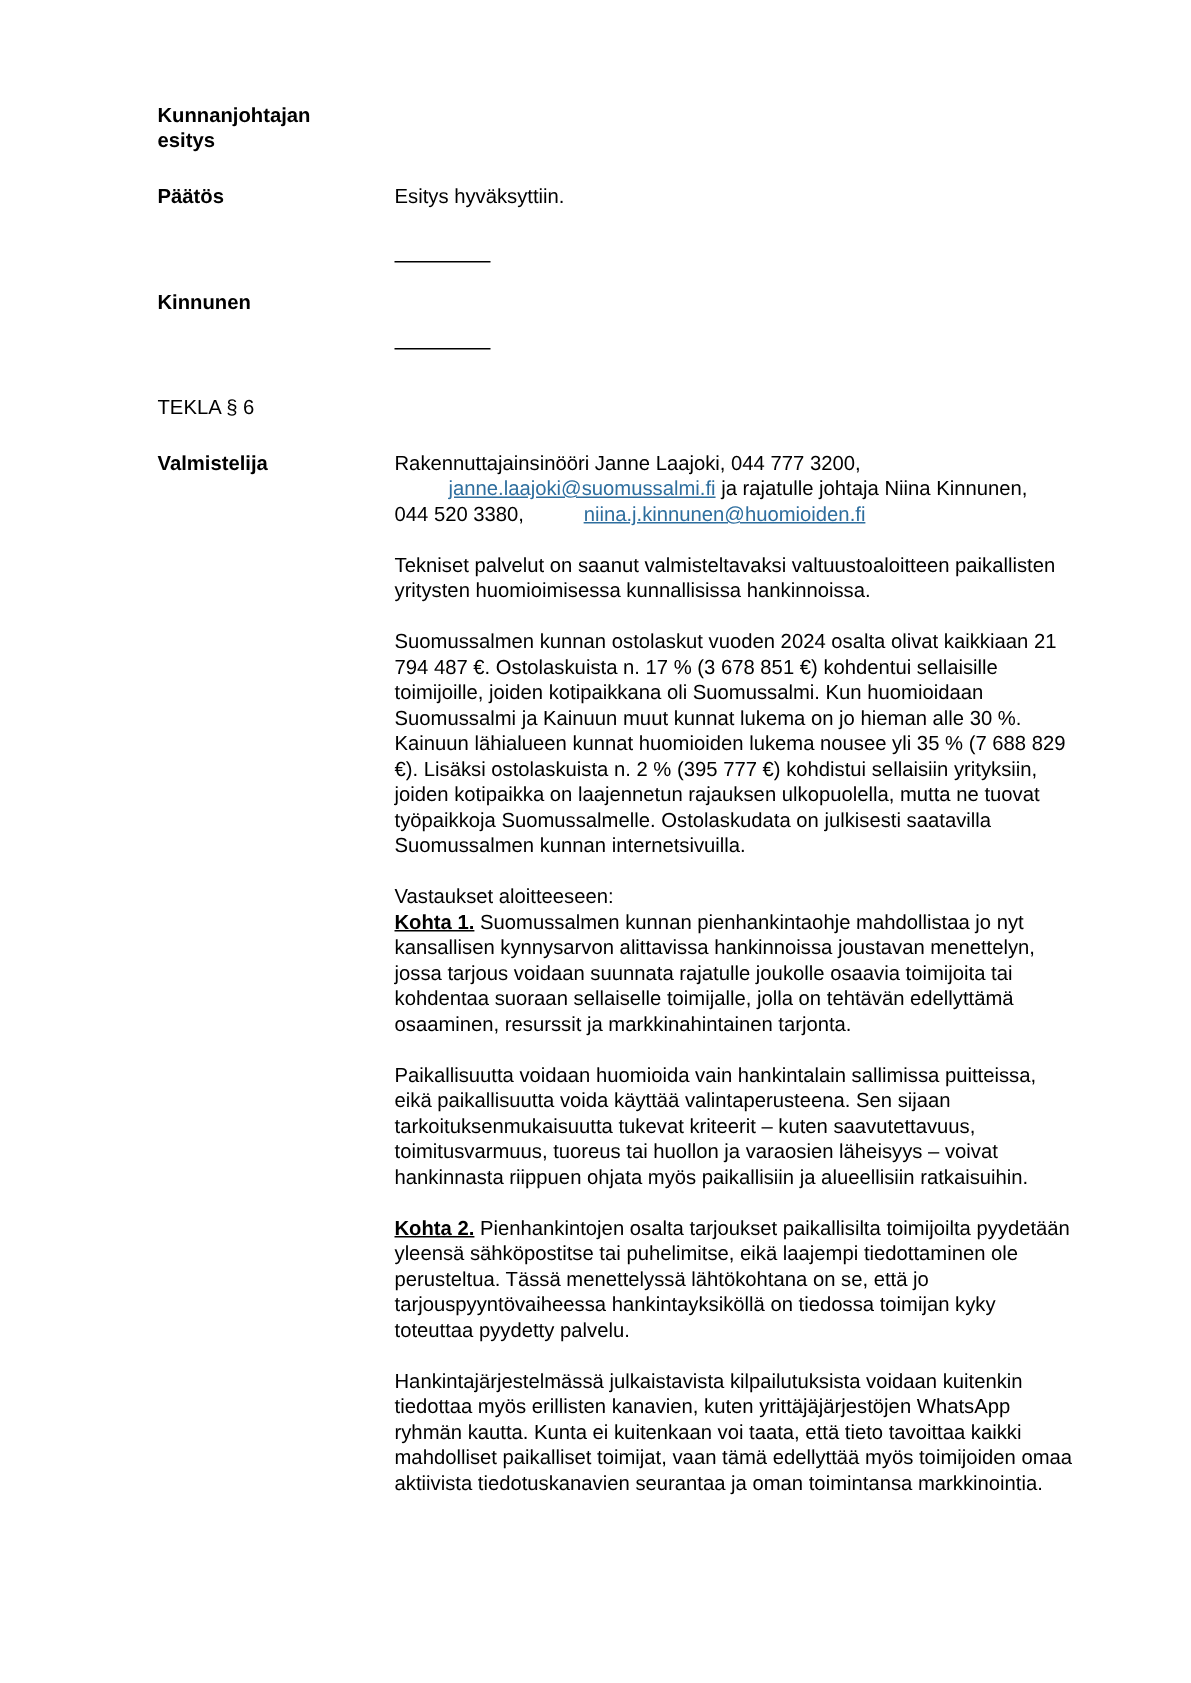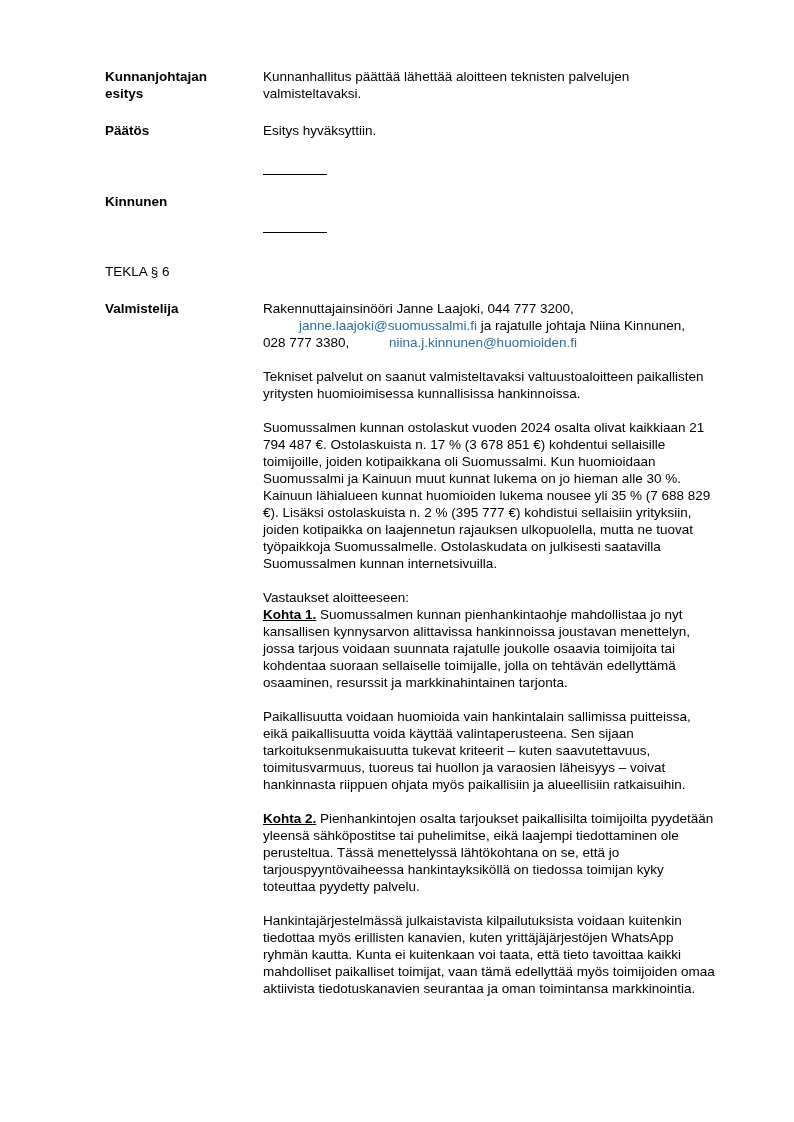--- a/index.html
+++ b/index.html
@@ -46,20 +46,21 @@
   p {
     margin: 0 0 17px 0;
     max-width: 465px;
   }
   .lead {
     font-weight: bold;
     text-decoration: underline;
   }
   a.email-link {
     color: #2e6e9e;
+    text-decoration: underline;
     cursor: pointer;
     padding-left: 36px;
   }
   
   .mb-20 { margin-bottom: 20px; }
   .mb-0  { margin-bottom: 0; }
   .mt-35 { margin-top: 35px; }
   .mt-18 { margin-top: 18px; }
   .mt-22 { margin-top: 22px; }
   .mt-30 { margin-top: 30px; }
@@ -69,21 +70,20 @@
 </head>
 <body>
 
 <div class="page">
 
   <div class="row mb-20">
     <div class="label">
       <span>Kunnanjohtajan</span><br>
       <span>esitys</span>
     </div>
-    <div class="body-col">Kunnanhallitus päättää lähettää aloitteen teknisten palvelujen valmisteltavaksi.</div>
   </div>
 
   <div class="row">
     <div class="label">Päätös</div>
     <div class="body-col">Esitys hyväksyttiin.</div>
   </div>
 
   <div class="rule-row mt-35">
     <div></div>
     <div class="rule"></div>
@@ -103,21 +103,21 @@
   <div class="row mt-30">
     <div class="plain-label">TEKLA § 6</div>
     <div></div>
   </div>
 
   <div class="row mt-20">
     <div class="label">Valmistelija</div>
     <div class="body-col">
       <span>Rakennuttajainsinööri Janne Laajoki, 044 777 3200,</span><br>
       <a class="email-link">janne.laajoki@suomussalmi.fi</a><span> ja rajatulle johtaja Niina Kinnunen,</span><br>
-      <span>028 777 3380, </span><a class="email-link">niina.j.kinnunen@huomioiden.fi</a>
+      <span>044 520 3380, </span><a class="email-link">niina.j.kinnunen@huomioiden.fi</a>
     </div>
   </div>
 
   <div class="row mt-17">
     <div></div>
     <div class="body-col">
       <p>Tekniset palvelut on saanut valmisteltavaksi valtuustoaloitteen paikallisten yritysten huomioimisessa kunnallisissa hankinnoissa.</p>
       <p>Suomussalmen kunnan ostolaskut vuoden 2024 osalta olivat kaikkiaan 21 794 487 €. Ostolaskuista n. 17 % (3 678 851 €) kohdentui sellaisille toimijoille, joiden kotipaikkana oli Suomussalmi. Kun huomioidaan Suomussalmi ja Kainuun muut kunnat lukema on jo hieman alle 30 %. Kainuun lähialueen kunnat huomioiden lukema nousee yli 35 % (7 688 829 €). Lisäksi ostolaskuista n. 2 % (395 777 €) kohdistui sellaisiin yrityksiin, joiden kotipaikka on laajennetun rajauksen ulkopuolella, mutta ne tuovat työpaikkoja Suomussalmelle. Ostolaskudata on julkisesti saatavilla Suomussalmen kunnan internetsivuilla.</p>
       <p class="mb-0">Vastaukset aloitteeseen:</p>
       <p><span class="lead">Kohta 1.</span><span> Suomussalmen kunnan pienhankintaohje mahdollistaa jo nyt kansallisen kynnysarvon alittavissa hankinnoissa joustavan menettelyn, jossa tarjous voidaan suunnata rajatulle joukolle osaavia toimijoita tai kohdentaa suoraan sellaiselle toimijalle, jolla on tehtävän edellyttämä osaaminen, resurssit ja markkinahintainen tarjonta.</span></p>

